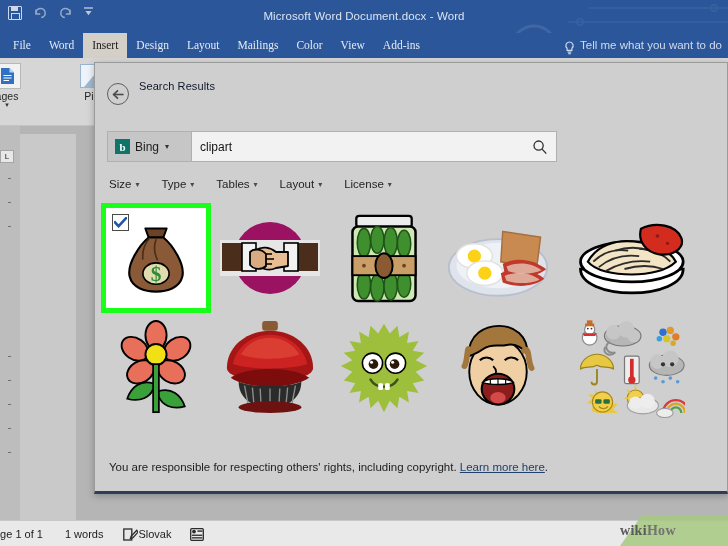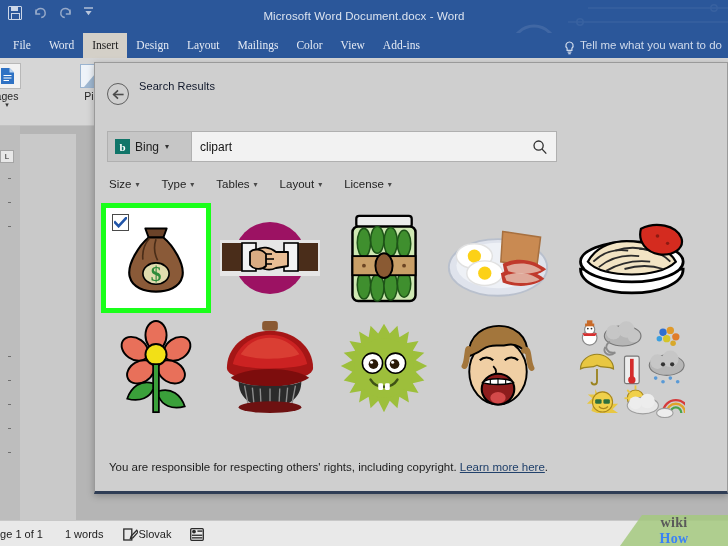--- a/index.html
+++ b/index.html
@@ -203,30 +203,30 @@
     display: flex; align-items: center;
   }
   .sb-item { font-size: 11px; color: #1c1c1c; white-space: nowrap; }
   .sb-pages { margin-left: -6px; }
   .sb-words { margin-left: 22px; }
   .proof { margin-left: 20px; width: 15px; height: 13px; position: relative; }
   .sb-lang { }
   .sb-acc { margin-left: 18px; width: 14px; height: 13px; position: relative; }
   .wikihow {
     position: absolute; right: 0; bottom: 0; width: 108px; height: 31px;
-    display: flex; align-items: center; justify-content: center;
+    display: flex; align-items: center; 
     color: #5a5a5a; font-size: 14px; font-family: "Liberation Serif", serif;
-    font-weight: bold; letter-spacing: .3px; flex-direction: column;
+    font-weight: bold; letter-spacing: .3px;
   }
   .wikihow .wh-bg {
     position: absolute; inset: 0; background: #a5c97f; opacity: .85;
     clip-path: polygon(22px 0, 108px 0, 108px 31px, 0 31px);
   }
   .wikihow span { position: relative; z-index: 2; }
-  .wh-how { color: #3b82f6; }
+  .wh-how { color: #737373; }
 </style>
 </head>
 <body>
 
 <div id="app">
 
   <div class="titlebar">
     <svg class="tb-deco" viewBox="0 0 220 66">
       <circle cx="26" cy="48" r="22" fill="none" stroke="#7e98c2" stroke-width="3"></circle>
       <path d="M18 40 L34 48 L18 56 Z" fill="none" stroke="#7e98c2" stroke-width="2.5"></path>

